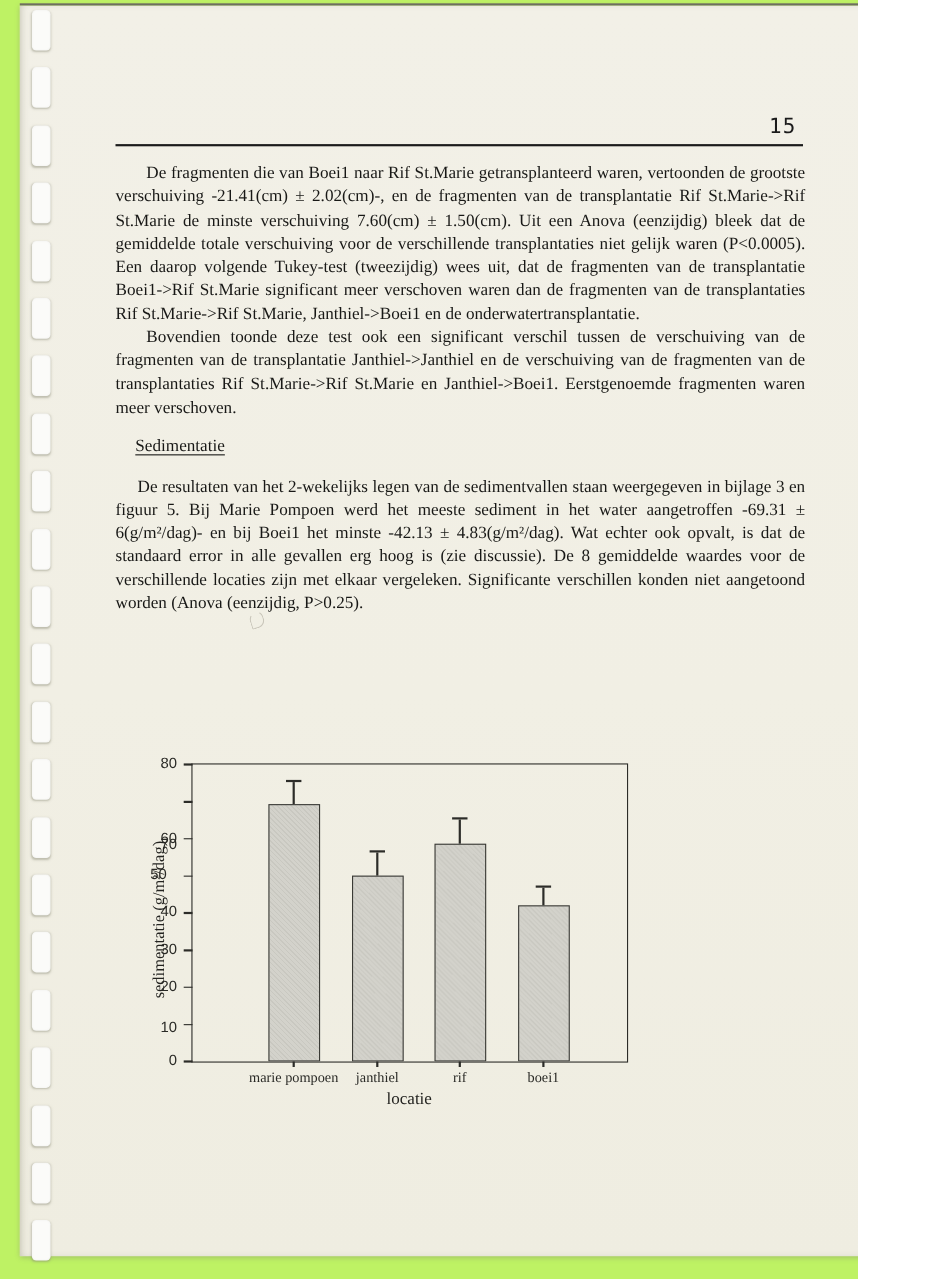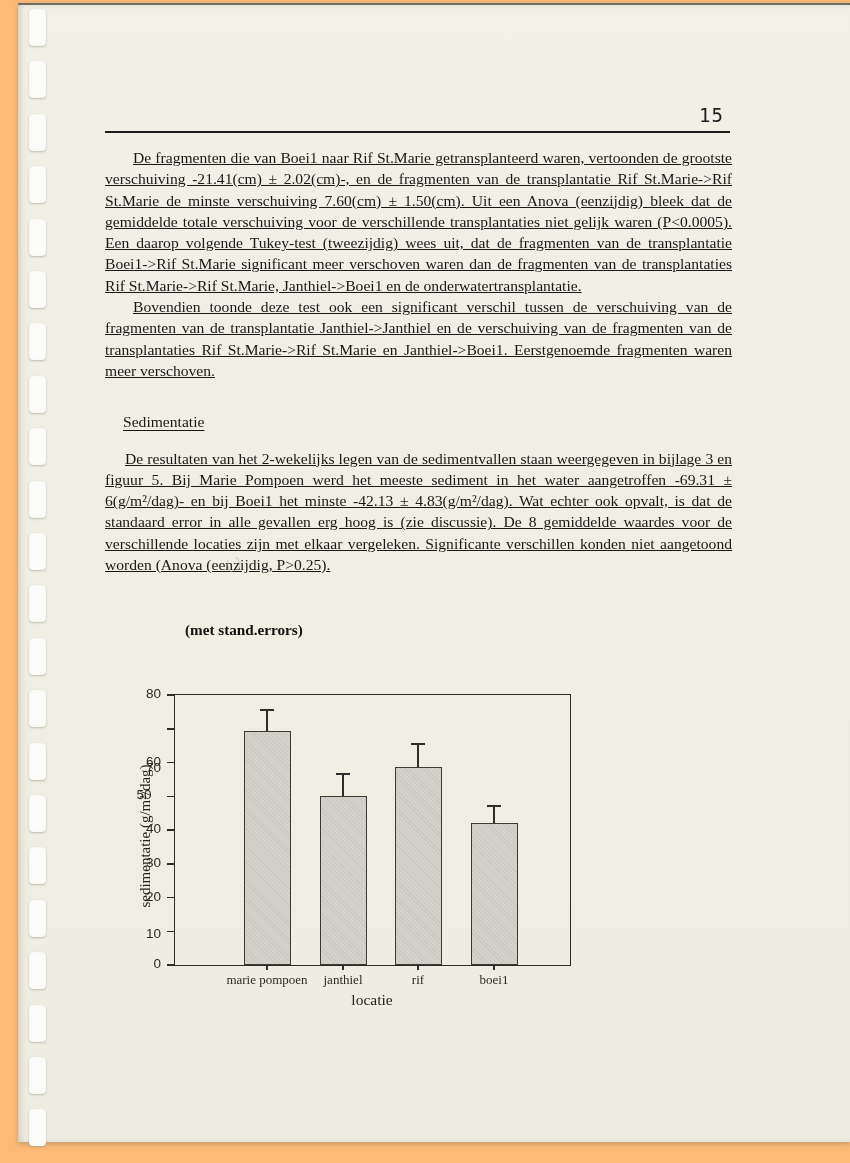--- a/index.html
+++ b/index.html
@@ -1,18 +1,18 @@
 <!DOCTYPE html>
 <html><head>
 <meta charset="utf-8">
 <style>
   html,body { margin:0; padding:0; }
   .stage {
-    position:relative; width:850px; height:1163px;
-    background:#fdba74; overflow:hidden;
+    position:relative; width:780px; height:1163px;
+    background:#bef264; overflow:hidden;
     font-family:"Liberation Serif", serif; color:#161614;
   }
   .page {
     position:absolute; left:18px; top:3px; width:832px; height:1137px;
     background:linear-gradient(180deg,#f2f0e7 0%,#f1efe4 55%,#efede1 100%);
     border-top:2px solid #6e6e60;
     box-shadow: inset 4px 0 8px -4px rgba(120,115,90,.45), 0 2px 5px rgba(120,120,110,.45);
   }
   .hole {
     position:absolute; width:17px; height:37px; border-radius:4px;
@@ -25,22 +25,22 @@
   }
   .page-number {
     position:absolute; left:676px; top:104px; width:48px;
     font-family:"DejaVu Sans Mono", monospace;
     font-size:19px; letter-spacing:1px; text-align:right; color:#1b1b1b;
   }
   .body-text {
     position:absolute; left:105px; top:147px; width:627px;
     font-size:15.6px; line-height:21.3px; text-align:justify; color:#181816;
   }
-  .body-text p { margin:0; text-indent:28px;text-decoration:underline; }
-  .section-heading { margin:30px 0 15px 0; padding-left:18px; }
+  .body-text p { margin:0; text-indent:28px; }
+  .section-heading { margin:14px 0 15px 0; padding-left:18px; }
   .section-heading span { text-decoration:underline; text-underline-offset:3px; }
   .smudge {
     position:absolute; left:227px; top:556px; width:11px; height:13px;
     border:1.6px solid #a9a598; border-radius:60% 50% 55% 10%;
     border-top-color:transparent; opacity:.55; transform:rotate(-18deg);
   }
   .figure-caption {
     position:absolute; left:185px; top:619px; width:430px;
     font-weight:bold; font-size:15.2px; line-height:21.5px; color:#12120f;
   }
@@ -119,21 +119,20 @@
     <p>Bovendien toonde deze test ook een significant verschil tussen de verschuiving van de fragmenten van de transplantatie Janthiel-&gt;Janthiel en de verschuiving van de fragmenten van de transplantaties Rif St.Marie-&gt;Rif St.Marie en Janthiel-&gt;Boei1. Eerstgenoemde fragmenten waren meer verschoven.</p>
     <div class="section-heading">
       <span>Sedimentatie</span>
     </div>
     <p style="text-indent:20px;">De resultaten van het 2-wekelijks legen van de sedimentvallen staan weergegeven in bijlage 3 en figuur 5. Bij Marie Pompoen werd het meeste sediment in het water aangetroffen -69.31 ± 6(g/m²/dag)- en bij Boei1 het minste -42.13 ± 4.83(g/m²/dag). Wat echter ook opvalt, is dat de standaard error in alle gevallen erg hoog is (zie discussie). De 8 gemiddelde waardes voor de verschillende locaties zijn met elkaar vergeleken. Significante verschillen konden niet aangetoond worden (Anova (eenzijdig, P&gt;0.25).</p>
   </div>
 
   <div class="smudge"></div>
 
   <div class="figure-caption">
-    <div>(met stand.errors)</div>
   </div>
 
   <div class="plot" id="plot">
       <div class="ytick" style="top: 269.25px;"></div>
       <div class="ylab" style="top: 261px;">0</div>
       <div class="ytick" style="top: 235.5px;"></div>
       <div class="ylab" style="top: 231px;">10</div>
       <div class="ytick" style="top: 201.75px;"></div>
       <div class="ylab" style="top: 193.5px;">20</div>
       <div class="ytick" style="top: 168px;"></div>

